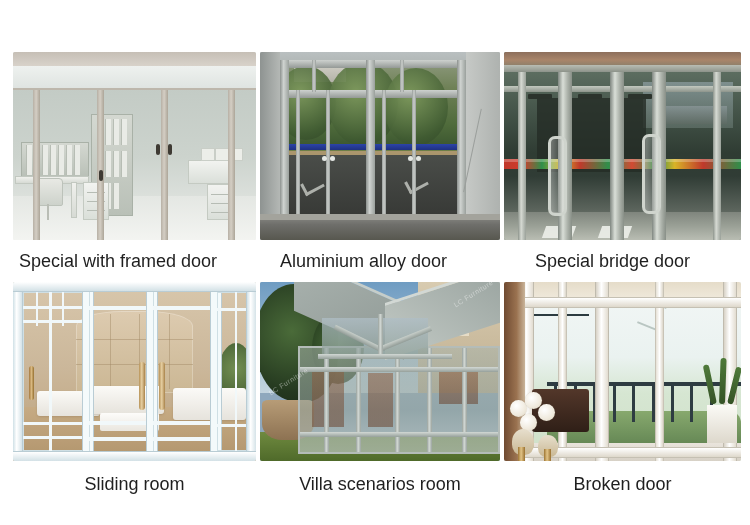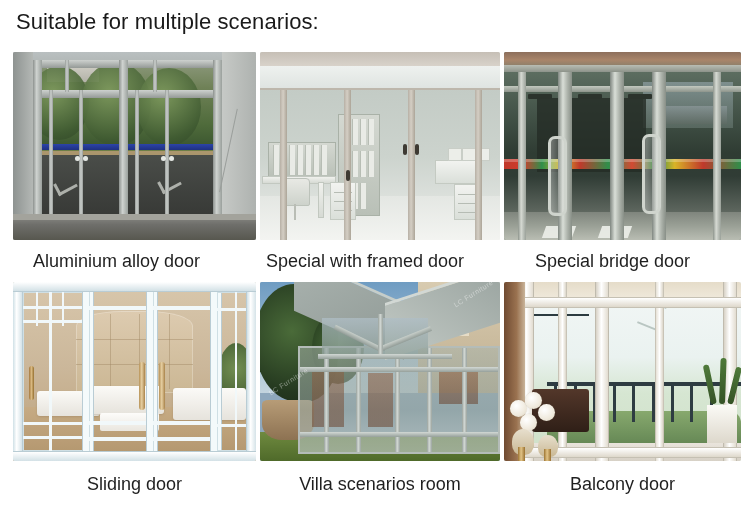--- a/index.html
+++ b/index.html
@@ -532,23 +532,82 @@
     position: absolute; left: 12%; top: 60%; width: 24%; height: 24%;
     background: linear-gradient(180deg,#53372a,#2f1f17);
     border-radius: 3px;
   }
 </style>
 </head>
 <body>
 
 <div class="sheet">
 
-  <div class="page-title">Suitable for multiple scenarios:</div>
 
   <div class="grid">
+
+    <div class="cell r1 c1">
+      <div class="thumb img-office">
+        <div class="of-wall"></div>
+        <div class="of-floor"></div>
+
+        <div class="of-shelf" style="left:8px; top:90px; width:66px; height:34px;">
+          <div class="of-file" style="left:4px;"></div>
+          <div class="of-file" style="left:12px;"></div>
+          <div class="of-file" style="left:20px;"></div>
+          <div class="of-file" style="left:28px;"></div>
+          <div class="of-file" style="left:36px;"></div>
+          <div class="of-file" style="left:44px;"></div>
+          <div class="of-file" style="left:52px;"></div>
+        </div>
+        <div class="of-shelf" style="left:78px; top:62px; width:40px; height:100px;">
+          <div class="of-file" style="left:5px; top:4px; height:26px; bottom:auto;"></div>
+          <div class="of-file" style="left:13px; top:4px; height:26px; bottom:auto;"></div>
+          <div class="of-file" style="left:21px; top:4px; height:26px; bottom:auto;"></div>
+          <div class="of-file" style="left:29px; top:4px; height:26px; bottom:auto;"></div>
+          <div class="of-file" style="left:5px; top:36px; height:26px; bottom:auto;"></div>
+          <div class="of-file" style="left:13px; top:36px; height:26px; bottom:auto;"></div>
+          <div class="of-file" style="left:21px; top:36px; height:26px; bottom:auto;"></div>
+          <div class="of-file" style="left:29px; top:36px; height:26px; bottom:auto;"></div>
+          <div class="of-file" style="left:5px; top:68px; height:26px; bottom:auto;"></div>
+          <div class="of-file" style="left:13px; top:68px; height:26px; bottom:auto;"></div>
+          <div class="of-file" style="left:21px; top:68px; height:26px; bottom:auto;"></div>
+        </div>
+        <div class="of-desk" style="left:2px; top:124px; width:72px; height:6px;"></div>
+        <div class="of-desk" style="left:58px; top:130px; width:4px; height:34px;"></div>
+        <div class="of-chair-back" style="left:22px; top:126px;"></div>
+        <div class="of-chair-base" style="left:34px; top:152px;"></div>
+        <div class="of-cab" style="left:70px; top:130px; width:24px; height:36px;">
+          <i style="top:9px;"></i>
+            <i style="top:18px;"></i>
+            <i style="top:27px;"></i>
+        </div>
+        <div class="of-cab" style="left:175px; top:108px; width:44px; height:22px;"></div>
+        <div class="of-box" style="left:188px; top:96px;"></div>
+        <div class="of-box" style="left:202px; top:96px;"></div>
+        <div class="of-box" style="left:216px; top:96px;"></div>
+        <div class="of-cab" style="left:194px; top:132px; width:26px; height:34px;">
+          <i style="top:9px;"></i>
+            <i style="top:18px;"></i>
+            <i style="top:27px;"></i>
+        </div>
+
+        <div class="of-mull m1"></div>
+        <div class="of-mull m2"></div>
+        <div class="of-mull m3"></div>
+        <div class="of-mull m4"></div>
+        <div class="of-handle" style="left:143px; top:92px;"></div>
+        <div class="of-handle" style="left:155px; top:92px;"></div>
+        <div class="of-handle" style="left:86px; top:118px;"></div>
+
+        <div class="of-transom"></div>
+        <div class="of-topband"></div>
+      </div>
+      <div class="caption">Special with framed door</div>
+    </div>
 
     <div class="cell r1 c2">
       <div class="thumb img-alu">
         <div class="al-sky"></div>
         <div class="al-glass">
           <div class="al-bldg"></div>
           <div class="al-tree" style="left:-4px; top:6px; width:60px; height:74px;"></div>
           <div class="al-tree" style="left:48px; top:2px; width:70px; height:84px;"></div>
           <div class="al-tree" style="left:104px; top:8px; width:64px; height:78px;"></div>
           <div class="al-lawn"></div>
@@ -574,80 +633,20 @@
         <div class="al-knob" style="left:70px; top:104px;"></div>
         <div class="al-knob" style="left:148px; top:104px;"></div>
         <div class="al-knob" style="left:156px; top:104px;"></div>
         <div class="al-wallL"></div>
         <div class="al-wallR"></div>
         <div class="al-sill"></div>
       </div>
       <div class="caption">Aluminium alloy door</div>
     </div>
 
-    <div class="cell r1 c1">
-      <div class="thumb img-office">
-        <div class="of-wall"></div>
-        <div class="of-floor"></div>
-
-        <div class="of-shelf" style="left:8px; top:90px; width:66px; height:34px;">
-          <div class="of-file" style="left:4px;"></div>
-          <div class="of-file" style="left:12px;"></div>
-          <div class="of-file" style="left:20px;"></div>
-          <div class="of-file" style="left:28px;"></div>
-          <div class="of-file" style="left:36px;"></div>
-          <div class="of-file" style="left:44px;"></div>
-          <div class="of-file" style="left:52px;"></div>
-        </div>
-        <div class="of-shelf" style="left:78px; top:62px; width:40px; height:100px;">
-          <div class="of-file" style="left:5px; top:4px; height:26px; bottom:auto;"></div>
-          <div class="of-file" style="left:13px; top:4px; height:26px; bottom:auto;"></div>
-          <div class="of-file" style="left:21px; top:4px; height:26px; bottom:auto;"></div>
-          <div class="of-file" style="left:29px; top:4px; height:26px; bottom:auto;"></div>
-          <div class="of-file" style="left:5px; top:36px; height:26px; bottom:auto;"></div>
-          <div class="of-file" style="left:13px; top:36px; height:26px; bottom:auto;"></div>
-          <div class="of-file" style="left:21px; top:36px; height:26px; bottom:auto;"></div>
-          <div class="of-file" style="left:29px; top:36px; height:26px; bottom:auto;"></div>
-          <div class="of-file" style="left:5px; top:68px; height:26px; bottom:auto;"></div>
-          <div class="of-file" style="left:13px; top:68px; height:26px; bottom:auto;"></div>
-          <div class="of-file" style="left:21px; top:68px; height:26px; bottom:auto;"></div>
-        </div>
-        <div class="of-desk" style="left:2px; top:124px; width:72px; height:6px;"></div>
-        <div class="of-desk" style="left:58px; top:130px; width:4px; height:34px;"></div>
-        <div class="of-chair-back" style="left:22px; top:126px;"></div>
-        <div class="of-chair-base" style="left:34px; top:152px;"></div>
-        <div class="of-cab" style="left:70px; top:130px; width:24px; height:36px;">
-          <i style="top:9px;"></i>
-            <i style="top:18px;"></i>
-            <i style="top:27px;"></i>
-        </div>
-        <div class="of-cab" style="left:175px; top:108px; width:44px; height:22px;"></div>
-        <div class="of-box" style="left:188px; top:96px;"></div>
-        <div class="of-box" style="left:202px; top:96px;"></div>
-        <div class="of-box" style="left:216px; top:96px;"></div>
-        <div class="of-cab" style="left:194px; top:132px; width:26px; height:34px;">
-          <i style="top:9px;"></i>
-            <i style="top:18px;"></i>
-            <i style="top:27px;"></i>
-        </div>
-
-        <div class="of-mull m1"></div>
-        <div class="of-mull m2"></div>
-        <div class="of-mull m3"></div>
-        <div class="of-mull m4"></div>
-        <div class="of-handle" style="left:143px; top:92px;"></div>
-        <div class="of-handle" style="left:155px; top:92px;"></div>
-        <div class="of-handle" style="left:86px; top:118px;"></div>
-
-        <div class="of-transom"></div>
-        <div class="of-topband"></div>
-      </div>
-      <div class="caption">Special with framed door</div>
-    </div>
-
     <div class="cell r1 c3">
       <div class="thumb img-bridge">
         <div class="br-glass">
           <div class="br-sky-refl"></div>
           <div class="br-city"></div>
           <div class="br-dark"></div>
           <div class="br-ground"></div>
           <div class="br-zebra" style="left:40px;"></div>
           <div class="br-zebra" style="left:96px;"></div>
           <div class="br-banner"></div>
@@ -710,21 +709,21 @@
         <div class="sl-sash" style="left:198px; top:4px; right:2px; bottom:4px;">
           <div class="sl-lite-grid" style="left:0; top:16px; width:100%; height:3px;"></div>
           <div class="sl-lite-grid" style="left:0; bottom:24px; width:100%; height:3px;"></div>
           <div class="sl-lite-grid" style="left:18px; top:0; width:2px; height:100%;"></div>
         </div>
         <div class="sl-frameV" style="left:0;"></div>
         <div class="sl-frameV" style="right:0;"></div>
         <div class="sl-frameH" style="top:0;"></div>
         <div class="sl-frameH" style="bottom:0;"></div>
       </div>
-      <div class="caption">Sliding door</div>
+      <div class="caption">Sliding room</div>
     </div>
 
     <div class="cell r2 c2">
       <div class="thumb img-villa">
         <div class="vl-sky"></div>
         <div class="vl-villa"></div>
         <div class="vl-villa-win"></div>
         <div class="vl-lawn"></div>
         <div class="vl-tree"></div>
         <div class="vl-tree2"></div>
@@ -797,17 +796,17 @@
         <div class="bl-leaf" style="right:8px; bottom:32%; height:38px; transform:rotate(14deg);"></div>
         <div class="bl-rose" style="left:6px; bottom:44px;"></div>
         <div class="bl-rose" style="left:21px; bottom:52px;"></div>
         <div class="bl-rose" style="left:34px; bottom:40px;"></div>
         <div class="bl-rose" style="left:16px; bottom:30px;"></div>
         <div class="bl-vase" style="left:8px; bottom:6px; width:22px; height:26px;"></div>
         <div class="bl-vase" style="left:34px; bottom:4px; width:20px; height:22px;"></div>
         <div class="bl-goldstem" style="left:14px; bottom:0; height:14px;"></div>
         <div class="bl-goldstem" style="left:40px; bottom:0; height:12px;"></div>
       </div>
-      <div class="caption">Balcony door</div>
+      <div class="caption">Broken door</div>
     </div>
 
   </div>
 </div>
 
 </body></html>

